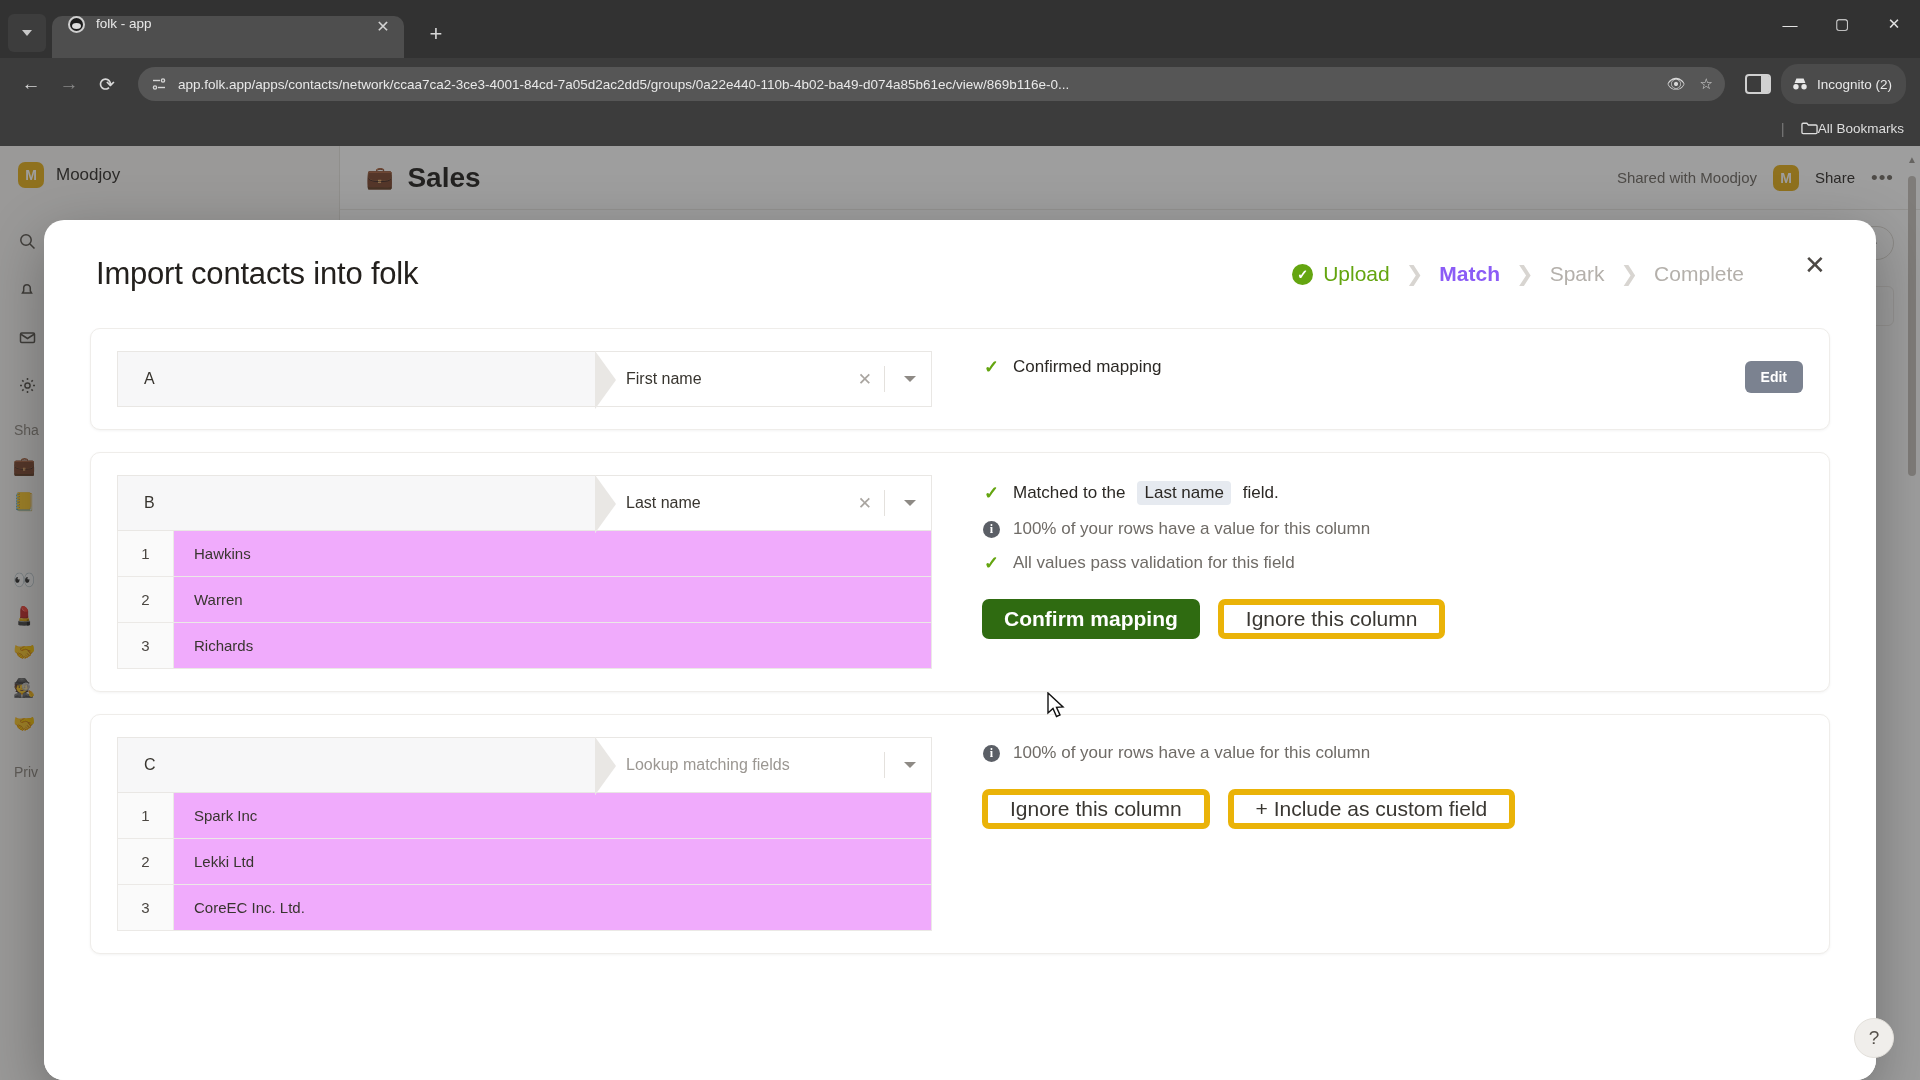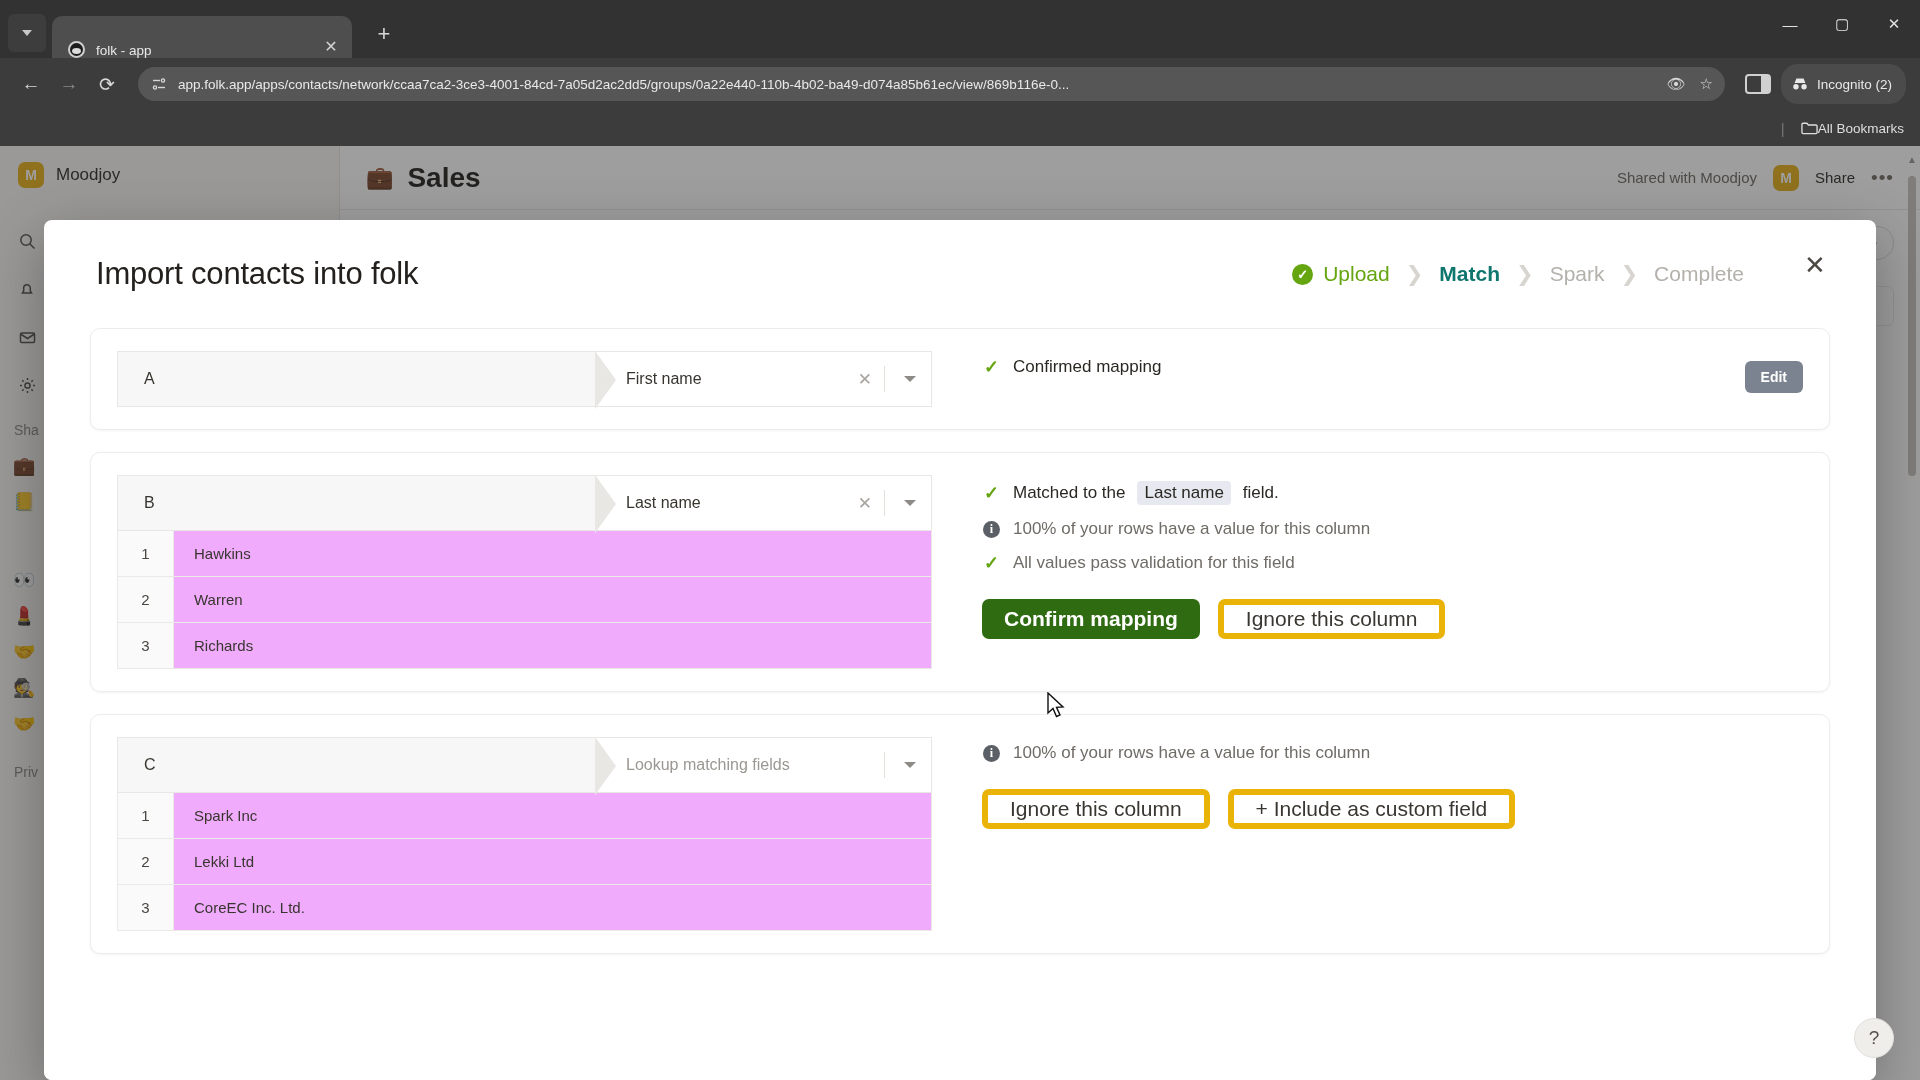--- a/index.html
+++ b/index.html
@@ -19,22 +19,22 @@
   }
   .tab-listbtn {
     width: 38px; height: 38px; margin-bottom: 6px; margin-right: 6px;
     border-radius: 6px; background: #3d3d3d;
     display: flex; align-items: center; justify-content: center;
   }
   .chev-down { width: 0; height: 0; border-left: 5px solid transparent;
     border-right: 5px solid transparent; border-top: 6px solid #c8c8c8; }
 
   .tab {
-    height: 42px; width: 300px; background: #4e4e4e; border-radius: 10px 10px 0 0;
-    display: flex; align-items: flex-end; padding: 0 10px 0 16px; position: relative;
+    height: 42px; width: 352px; background: #4e4e4e; border-radius: 10px 10px 0 0;
+    display: flex; align-items: flex-start; padding: 0 10px 0 16px; position: relative;
   }
   .tab-fav {
     width: 17px; height: 17px; border-radius: 50%;
     background: #1c1c1c; border: 2px solid #cfcfcf;
     display:flex; align-items:center; justify-content:center; flex: 0 0 auto;
   }
   .tab-fav::after{ content:""; width:9px; height:6px; border-radius:50% 50% 50% 50%;
     background:#dcdcdc; display:block; margin-top:3px;}
   .tab-title {
     color: #e8e8e8; font-size: 13.5px; margin-left: 11px;
@@ -115,32 +115,32 @@
     border-radius: 6px; background: #fff; }
 
   .app-scroll { position: absolute; right: 2px; top: 8px; width: 12px; height: 480px; }
   .app-scroll .thumb { position:absolute; top: 22px; left: 2px; width: 8px; height: 300px;
     background: #c6c2bc; border-radius: 4px; }
   .sc-arrow { position:absolute; left: 1px; color:#9a9691; font-size: 10px; }
 
   
   .modal {
     position: absolute; left: 44px; top: 220px; width: 1832px; height: 860px;
-    background: #ffffff; border-radius: 8px; z-index: 50;
+    background: #ffffff; border-radius: 20px; z-index: 50;
     box-shadow: 0 18px 60px rgba(0,0,0,0.30);
     overflow: hidden;
   }
   .modal-head { height: 108px; display: flex; align-items: center; padding: 0 52px;
     position: relative; }
   .modal-title { font-size: 31px; color: #23201d; font-weight: 500; letter-spacing: -0.2px;}
   .steps { margin-left: auto; display: flex; align-items: center; gap: 16px;
     margin-right: 80px; }
   .step { font-size: 21px; color: #b4b0ab; display: flex; align-items: center; gap: 10px; }
   .step.done { color: #64a510; }
-  .step.active { color: #0f766e; font-weight: 600; }
+  .step.active { color: #8b5cf6; font-weight: 600; }
   .step-check { width: 21px; height: 21px; border-radius: 50%; background: #64a510;
     display: flex; align-items: center; justify-content: center; }
   .step-check::after { content: "✓"; color: #fff; font-size: 13px; line-height: 1;
     font-weight: bold; }
   .step-sep { color: #d8d5d1; font-size: 21px; font-weight: 300; }
   .modal-close { position: absolute; right: 44px; top: 28px; width: 34px; height: 34px;
     display: flex; align-items: center; justify-content: center; color: #4d4945;
     font-size: 26px; font-weight: 300; }
 
   .modal-body { padding: 0 46px; height: 752px; overflow: hidden; background:#fff;}

